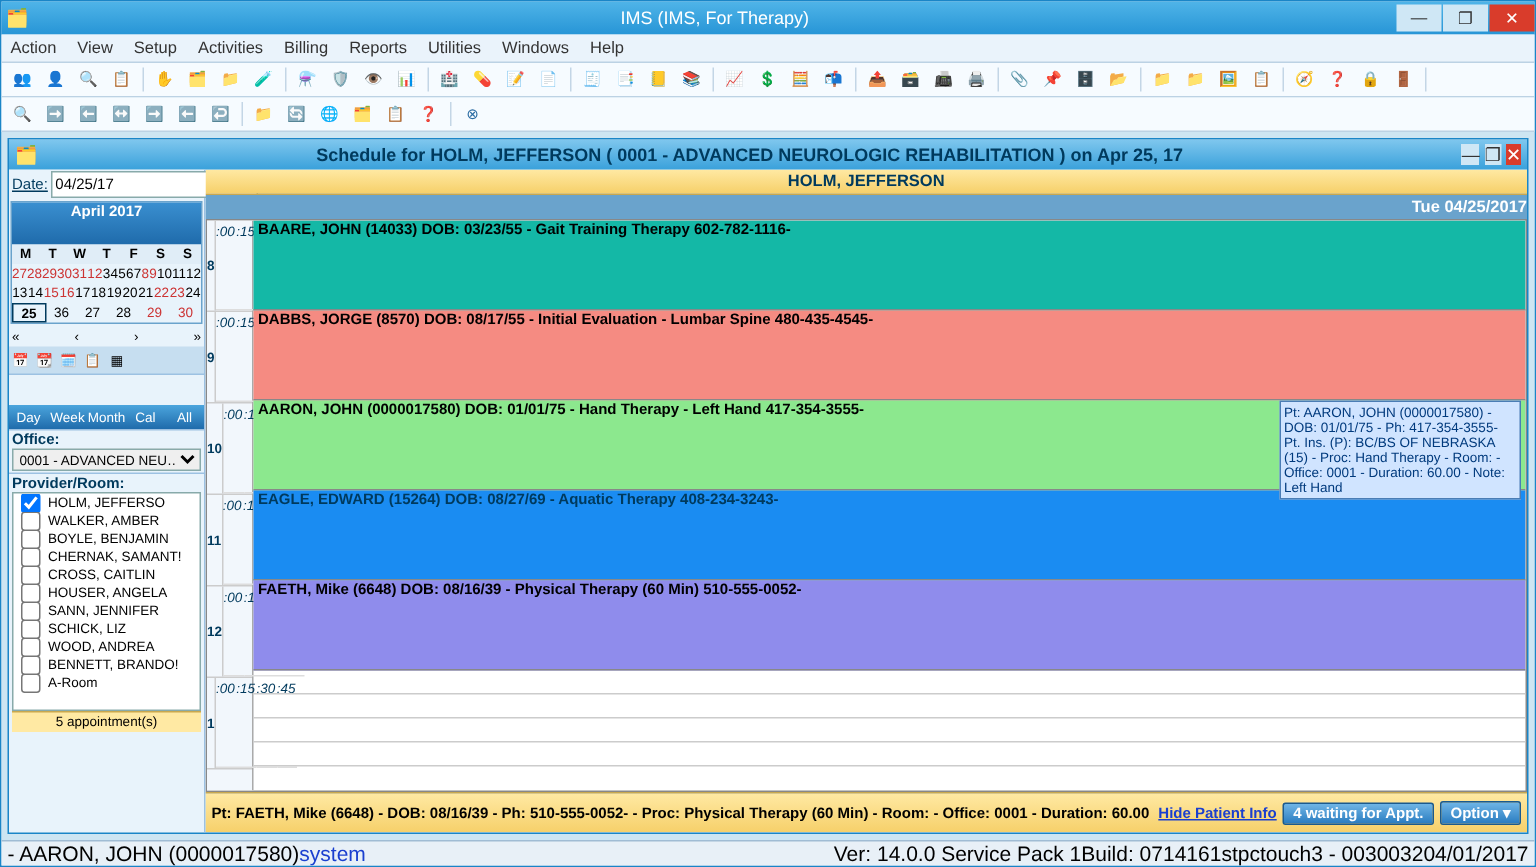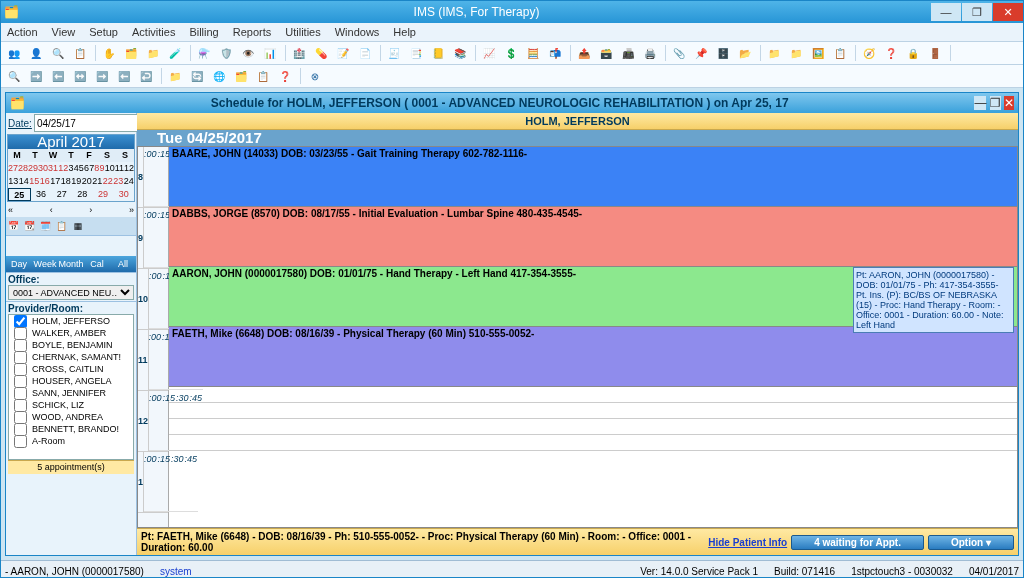--- a/index.html
+++ b/index.html
@@ -18,60 +18,60 @@
   .workarea{flex:1;display:flex;flex-direction:column;background:#cde5f2;padding:4px;gap:2px;overflow:hidden;}
   .schedwin{flex:1;display:flex;flex-direction:column;border:1px solid #1a85c7;background:#cde5f2;overflow:hidden;}
   .schedbar{height:20px;background:linear-gradient(#7fc7ee,#3aa1db);display:flex;align-items:center;justify-content:space-between;color:#003a5d;font-size:12px;padding:0 4px;}
   .schedbar .stitle{flex:1;text-align:center;font-weight:bold;}
   .schedbody{flex:1;display:flex;overflow:hidden;}
   .leftpanel{width:130px;background:#e8f3fb;border-right:1px solid #9cc1e2;display:flex;flex-direction:column;font-size:10px;}
   .daterow{display:flex;align-items:center;height:18px;padding:1px 2px;gap:2px;}
   .daterow label{text-decoration:underline;color:#003a5d;}
   .daterow input{flex:1;font-size:10px;height:14px;border:1px solid #8aa;}
   .cal{border:1px solid #6aa3cc;margin:1px;}
-  .calhdr{background:linear-gradient(#3a8fd0,#1f6bab);color:#fff;text-align:center;font-weight:normal;height:14px;line-height:14px;font-size:15px;}
+  .calhdr{background:linear-gradient(#3a8fd0,#1f6bab);color:#fff;text-align:center;font-weight:bold;height:28px;line-height:14px;font-size:10px;}
   .caldow{display:flex;background:#e0edf7;font-weight:bold;font-size:9px;}
   .caldow span,.calgrid span{flex:1;text-align:center;height:13px;line-height:13px;}
   .calgrid{display:flex;flex-wrap:wrap;}
   .calgrid span{width:14.28%;font-size:9px;}
   .calgrid .dim{color:#c33;}
   .calgrid .today{border:1px solid #003a5d;box-sizing:border-box;font-weight:bold;}
   .navrow{display:flex;justify-content:space-between;padding:2px 2px;font-size:9px;}
   .navrow span{cursor:pointer;}
   .viewtabs{display:flex;background:linear-gradient(#4ba5dd,#1f6bab);color:#fff;font-size:9px;height:16px;align-items:center;margin-top:20px;}
   .viewtabs span{flex:1;text-align:center;}
   .section{border-top:1px solid #9cc1e2;padding:1px 2px;}
   .seclbl{font-weight:bold;color:#003a5d;font-size:10px;}
   .sel{width:100%;font-size:9px;border:1px solid #8aa;height:15px;}
   .plist{background:#fff;border:1px solid #8aa;height:144px;overflow:hidden;}
   .plist label{display:flex;align-items:center;gap:2px;height:12px;font-size:9px;padding-left:1px;white-space:nowrap;}
   .apptcount{background:#ffe9a3;text-align:center;font-size:9px;height:13px;line-height:13px;border-top:1px solid #c9a84e;}
   .rightpanel{flex:1;display:flex;flex-direction:column;overflow:hidden;}
   .provhead{height:16px;background:linear-gradient(#ffe9a3,#f6d06a);text-align:center;font-weight:bold;font-size:11px;line-height:16px;color:#003a5d;border-bottom:1px solid #c9a84e;}
-  .datehead{height:16px;background:#6aa3cc;color:#fff;font-weight:bold;font-size:15px;line-height:16px;padding-left:20px;}
+  .datehead{height:16px;background:#6aa3cc;color:#fff;font-weight:bold;font-size:11px;line-height:16px;padding-left:2px;text-align:right;}
   .grid{flex:1;display:flex;overflow:hidden;background:#fff;border:1px solid #888;}
   .timecol{width:30px;background:#f2f7fc;border-right:1px solid #aaa;display:flex;flex-direction:column;font-size:9px;color:#003a5d;}
   .hourcell{display:flex;height:60px;border-bottom:1px solid #ccc;}
   .hourcell .hr{width:14px;display:flex;align-items:center;justify-content:center;font-weight:bold;border-right:1px solid #ccc;}
   .hourcell .mins{flex:1;display:flex;font-style:italic;}
   .hourcell .mins span{flex:1;border-bottom:1px solid #ddd;text-align:right;padding-right:1px;line-height:15px;}
   .apptcol{flex:1;display:flex;flex-direction:column;position:relative;}
   .appt{height:60px;border-bottom:1px solid #888;font-size:10px;font-weight:bold;padding:1px 3px;box-sizing:border-box;position:relative;}
-  .appt.green{background:#3b82f6;}
+  .appt.green{background:#14b8a6;}
   .appt.red{background:#f58b82;}
   .appt.lgreen{background:#8ce88e;}
   .appt.blue{background:#1a8cf2;color:#003a5d;}
   .appt.purple{background:#8f8cec;}
   .emptyslot{height:15px;border-bottom:1px solid #ccc;}
   .tooltip{position:absolute;right:3px;width:155px;background:#d0e4ff;border:1px solid #4a7db5;font-size:9px;padding:2px;color:#003a7d;z-index:10;font-weight:normal;}
   .statusrow{height:26px;background:linear-gradient(#ffe9a3,#f6d06a);display:flex;align-items:center;font-size:10px;padding:0 4px;border-top:1px solid #c9a84e;}
   .statusrow .stext{flex:1;font-weight:bold;}
   .statusrow .link{color:#1a3fcf;text-decoration:underline;font-weight:bold;margin-left:0;text-align:right;}
-  .btng{background:linear-gradient(#6fb5e6,#2a7cc0);color:#fff;border:1px solid #1a5a8f;border-radius:2px;padding:1px 22px;font-size:10px;font-weight:bold;margin-left:4px;}
-  .bottombar{height:16px;background:#e8f0f7;display:flex;align-items:flex-end;font-size:10px;padding:0 4px;border-top:1px solid #a0bcd4;gap:16px;}
+  .btng{background:linear-gradient(#6fb5e6,#2a7cc0);color:#fff;border:1px solid #1a5a8f;border-radius:2px;padding:1px 6px;font-size:10px;font-weight:bold;margin-left:4px;}
+  .bottombar{height:16px;background:#e8f0f7;display:flex;align-items:flex-end;font-size:14px;padding:0 4px;border-top:1px solid #a0bcd4;gap:0;}
   .bottombar .sys{color:#1a3fcf;}
   .bottombar .spacer{flex:1;}
   .allowms{display:flex;align-items:center;gap:2px;font-size:9px;color:#1a3fcf;padding:1px;border-top:1px solid #ccc;background:#eaf2fa;}
   .iconrow{display:flex;gap:2px;padding:1px;background:#c6def0;border-bottom:1px solid #9cc1e2;align-items:center;height:16px;}
   .iconrow span{width:14px;height:14px;display:flex;align-items:center;justify-content:center;font-size:9px;}
 </style>
 </head>
 <body>
 
 <div class="window">
@@ -371,20 +371,21 @@
                     <span>:15</span>
                     <span>:30</span>
                     <span>:45</span>
                   </div>
                 </div>
               </div>
             <div class="apptcol" id="apptcol">
                 <div class="appt green">BAARE, JOHN  (14033)  DOB: 03/23/55 -  Gait Training Therapy       602-782-1116-</div>
                 <div class="appt red">DABBS, JORGE  (8570)  DOB: 08/17/55 -  Initial Evaluation  - Lumbar Spine      480-435-4545-</div>
                 <div class="appt lgreen">AARON, JOHN  (0000017580)  DOB: 01/01/75 -  Hand Therapy - Left Hand       417-354-3555-<div class="tooltip" style="top: 0px;">Pt: AARON, JOHN  (0000017580) - DOB: 01/01/75 - Ph: 417-354-3555- Pt. Ins. (P): BC/BS OF NEBRASKA (15)  - Proc: Hand Therapy - Room:    - Office:  0001   - Duration: 60.00  - Note:  Left Hand</div></div>
+                <div class="appt blue">EAGLE, EDWARD  (15264)  DOB: 08/27/69 -  Aquatic Therapy       408-234-3243-</div>
                 <div class="appt purple">FAETH, Mike  (6648)  DOB: 08/16/39 -  Physical Therapy (60 Min)       510-555-0052-</div>
                 <div class="emptyslot"></div>
                 <div class="emptyslot"></div>
                 <div class="emptyslot"></div>
                 <div class="emptyslot"></div>
               </div>
           </div>
           <div class="statusrow">
             <span class="stext">Pt: FAETH, Mike  (6648) - DOB: 08/16/39 - Ph: 510-555-0052-  - Proc: Physical Therapy (60 Min) - Room:    - Office:  0001   - Duration: 60.00</span>
             <span class="link">Hide Patient Info</span>

